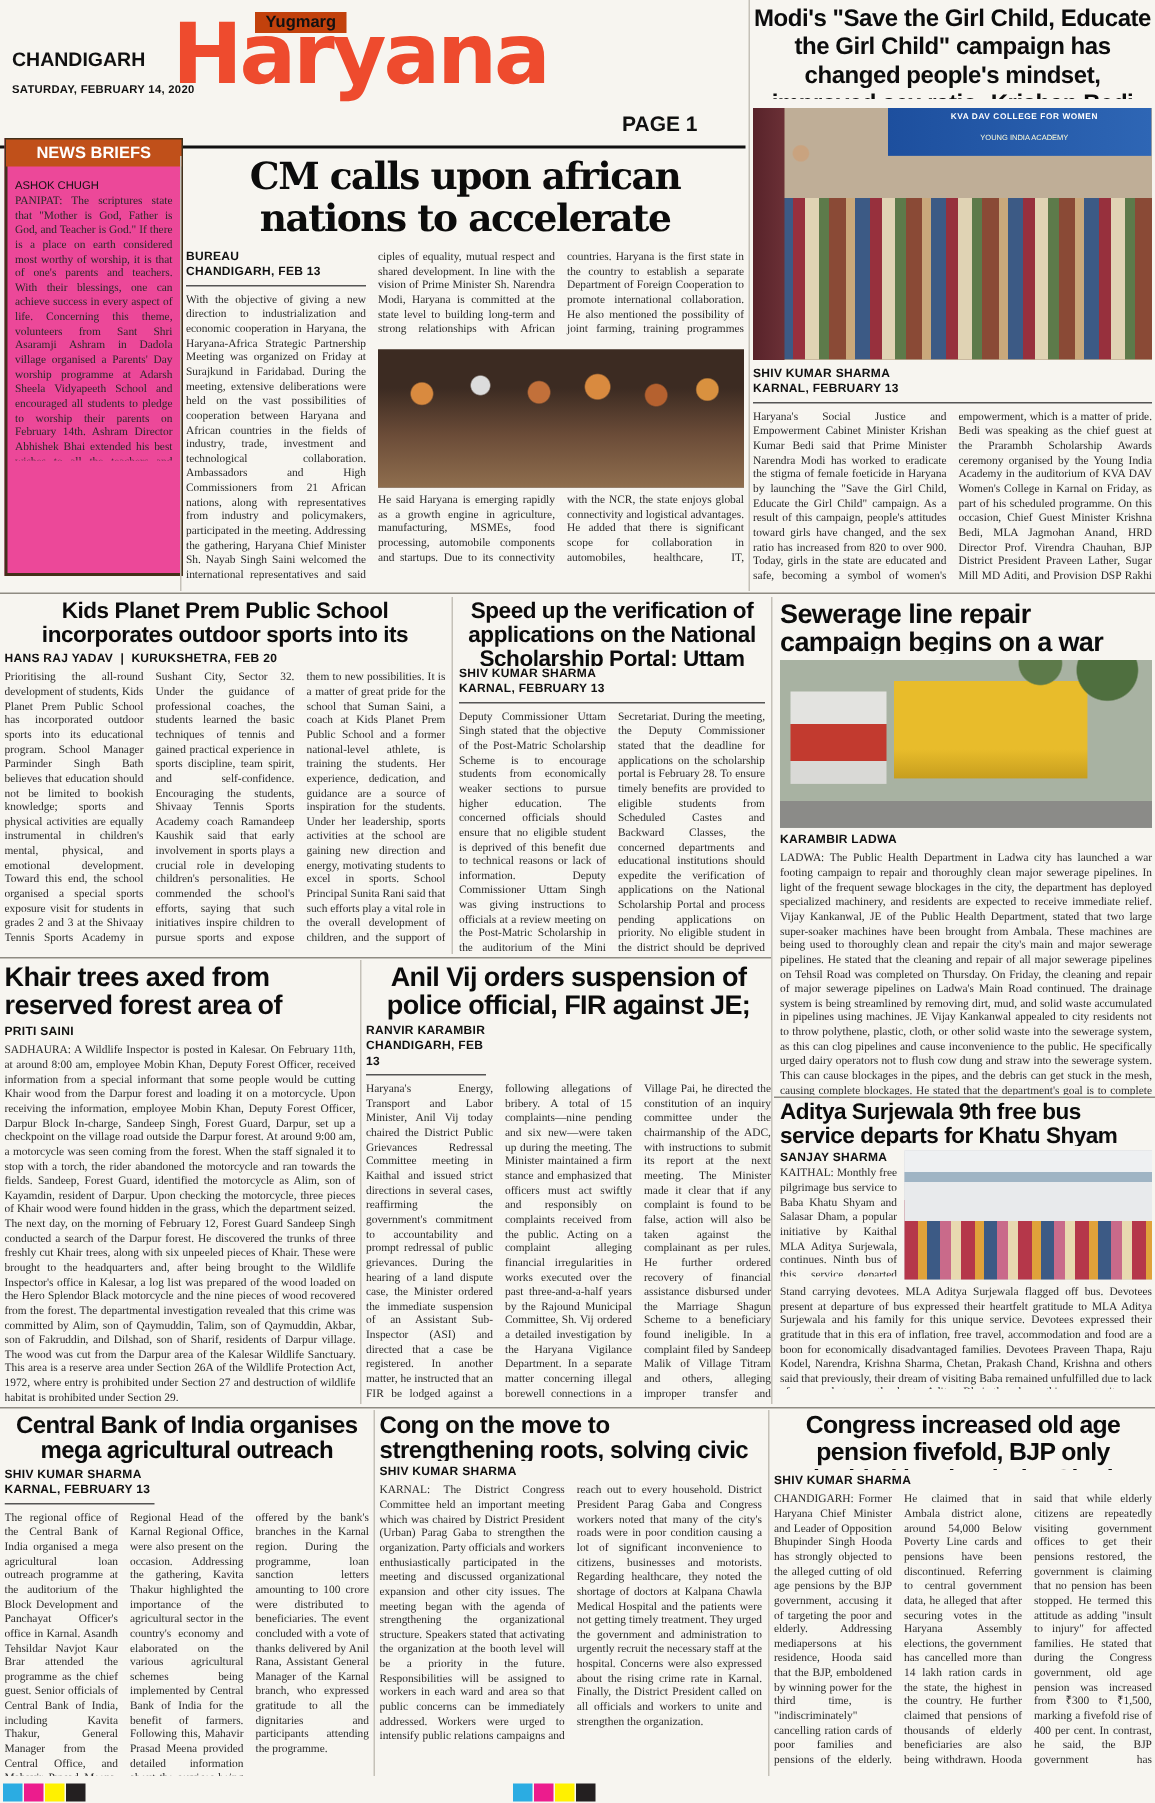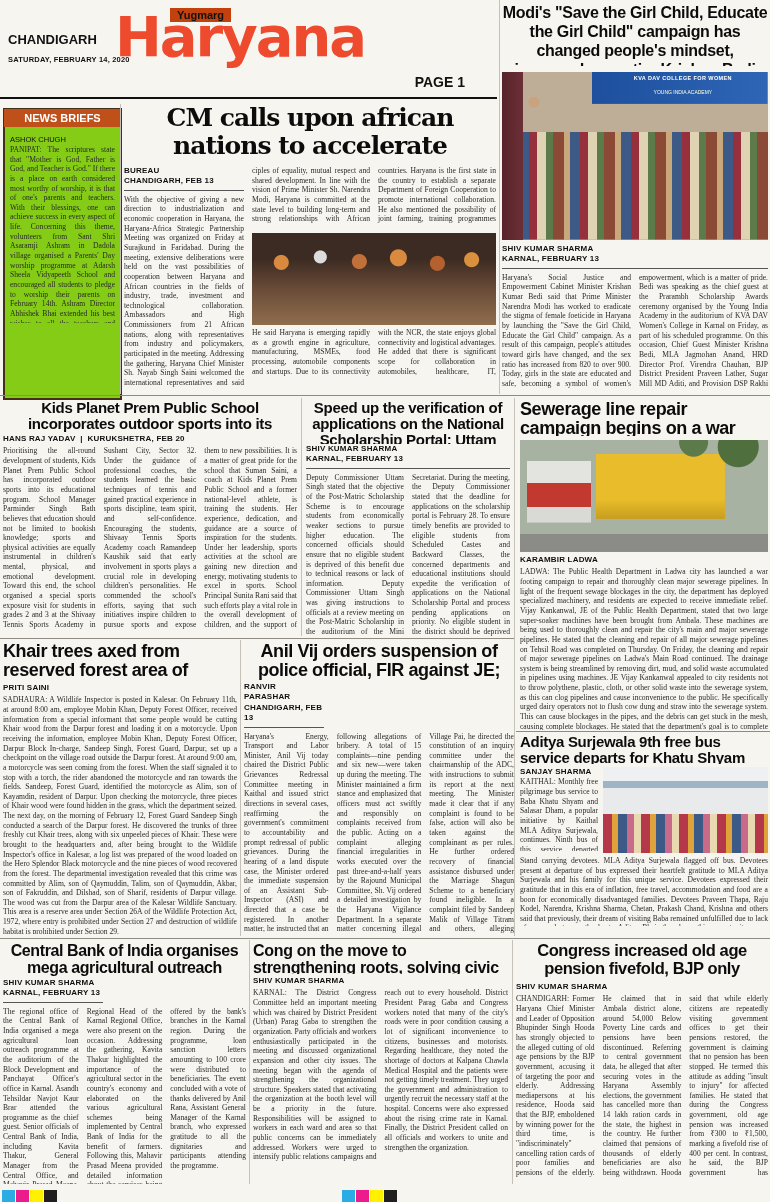--- a/index.html
+++ b/index.html
@@ -22,21 +22,21 @@
   .byrule{border-bottom:1px solid #555;padding-bottom:3px;margin-bottom:4px;}
   
   .hdr{left:0;top:0;width:497px;height:97px;border-bottom:2px solid #111;}
   .mast-city{left:8px;top:32px;font-size:13px;font-weight:bold;}
   .mast-date{left:8px;top:55px;font-size:7.5px;font-weight:bold;letter-spacing:.2px;}
   .mast-tag{left:170px;top:8px;background:#c2410c;padding:1px 7px;font-size:11px;font-weight:bold;}
   .mast-brand{left:100px;top:4px;width:280px;text-align:center;font-size:56px;font-weight:bold;
               color:#ee4b2e;letter-spacing:-2px;font-family:"DejaVu Sans",sans-serif;}
   .mast-page{right:32px;top:74px;font-size:14px;font-weight:bold;}
   
-  .nb-box{left:3px;top:108px;width:115px;height:288px;border:2px solid #43301a;background:#84cc16;}
+  .nb-box{left:3px;top:92px;width:115px;height:288px;border:2px solid #43301a;background:#ec4899;}
   .nb-bar{background:#c0501a;color:#fff;text-align:center;font-weight:bold;font-size:11px;
           padding:3px 0;margin:-1px -1px 4px -1px;}
   .nb-head{font-size:13px;line-height:1.12;font-weight:bold;padding:0 5px;letter-spacing:-.3px;}
   .nb-by{font-size:7.5px;font-weight:normal;padding:4px 5px 1px 5px;}
   .nb-body{padding:0 5px;height:178px;}
   
   .photo{position:relative;overflow:hidden;background:#b3a691;}
   .ph-modi{background-color:#bfae97;background-image:
      linear-gradient(90deg,#58232a,#6b3036),
      linear-gradient(90deg,#1d4f9e,#2e66b5),
@@ -151,21 +151,21 @@
 
   <div class="abs" style="left:3px;top:642px;width:234px;height:292px;overflow:hidden;">
     <div class="hl h-big" style="height:38px;">Khair trees axed from reserved forest area of Darpur seized</div>
     <div class="byline" style="margin:3px 0 2px 0;">PRITI SAINI</div>
     <div class="bodytext" style="height:240px;">SADHAURA: A Wildlife Inspector is posted in Kalesar. On February 11th, at around 8:00 am, employee Mobin Khan, Deputy Forest Officer, received information from a special informant that some people would be cutting Khair wood from the Darpur forest and loading it on a motorcycle. Upon receiving the information, employee Mobin Khan, Deputy Forest Officer, Darpur Block In-charge, Sandeep Singh, Forest Guard, Darpur, set up a checkpoint on the village road outside the Darpur forest. At around 9:00 am, a motorcycle was seen coming from the forest. When the staff signaled it to stop with a torch, the rider abandoned the motorcycle and ran towards the fields. Sandeep, Forest Guard, identified the motorcycle as Alim, son of Kayamdin, resident of Darpur. Upon checking the motorcycle, three pieces of Khair wood were found hidden in the grass, which the department seized. The next day, on the morning of February 12, Forest Guard Sandeep Singh conducted a search of the Darpur forest. He discovered the trunks of three freshly cut Khair trees, along with six unpeeled pieces of Khair. These were brought to the headquarters and, after being brought to the Wildlife Inspector's office in Kalesar, a log list was prepared of the wood loaded on the Hero Splendor Black motorcycle and the nine pieces of wood recovered from the forest. The departmental investigation revealed that this crime was committed by Alim, son of Qaymuddin, Talim, son of Qaymuddin, Akbar, son of Fakruddin, and Dilshad, son of Sharif, residents of Darpur village. The wood was cut from the Darpur area of the Kalesar Wildlife Sanctuary. This area is a reserve area under Section 26A of the Wildlife Protection Act, 1972, where entry is prohibited under Section 27 and destruction of wildlife habitat is prohibited under Section 29.</div>
   </div>
 
   <div class="abs" style="left:244px;top:642px;width:270px;height:292px;overflow:hidden;">
     <div class="hl h-bigc" style="height:40px;">Anil Vij orders suspension of police official, FIR against JE; Vigilance probe into Rajound MC</div>
     <div class="byline byrule" style="width:80px;">
-      <span>RANVIR PARASHAR</span><br><span>CHANDIGARH, FEB 13</span>
+      <span>RANVIR KARAMBIR</span><br><span>CHANDIGARH, FEB 13</span>
     </div>
     <div style="position:relative;">
       <div class="bodytext cols3" style="height:222px;">Haryana's Energy, Transport and Labor Minister, Anil Vij today chaired the District Public Grievances Redressal Committee meeting in Kaithal and issued strict directions in several cases, reaffirming the government's commitment to accountability and prompt redressal of public grievances. During the hearing of a land dispute case, the Minister ordered the immediate suspension of an Assistant Sub-Inspector (ASI) and directed that a case be registered. In another matter, he instructed that an FIR be lodged against a Junior Engineer (JE) following allegations of bribery. A total of 15 complaints—nine pending and six new—were taken up during the meeting. The Minister maintained a firm stance and emphasized that officers must act swiftly and responsibly on complaints received from the public. Acting on a complaint alleging financial irregularities in works executed over the past three-and-a-half years by the Rajound Municipal Committee, Sh. Vij ordered a detailed investigation by the Haryana Vigilance Department. In a separate matter concerning illegal borewell connections in a housing scheme colony in Village Pai, he directed the constitution of an inquiry committee under the chairmanship of the ADC, with instructions to submit its report at the next meeting. The Minister made it clear that if any complaint is found to be false, action will also be taken against the complainant as per rules. He further ordered recovery of financial assistance disbursed under the Marriage Shagun Scheme to a beneficiary found ineligible. In a complaint filed by Sandeep Malik of Village Titram and others, alleging improper transfer and cancellation of a land-related case without consent, the Minister ordered the suspension of the police official involved, pending completion of the inquiry. He also directed that due process be followed and the complainants be given a proper hearing. In another case, Krishan Kumar of Village Kithana alleged that a JE had demanded a bribe for shifting a transformer. The Minister instructed Discom officials to shift the transformer immediately and register a case against the JE based on the bribery complaint. While hearing a complaint from Neetu Maun of Rishi Nagar regarding her brother's murder, Vij spoke to the Home Secretary over the phone and urged expeditious action on the request sent by Kaithal Police for a CBI investigation. He directed the Superintendent of Police to review weekly progress reports and ensure continued investigation until the CBI formally takes over the case.</div>
 
     </div>
   </div>
 
   <div class="abs" style="left:520px;top:734px;width:248px;height:200px;overflow:hidden;">
     <div class="hl h-midl" style="height:30px;">Aditya Surjewala 9th free bus service departs for Khatu Shyam and Salasar Balaji</div>
     <div style="display:flex;margin-top:3px;">

